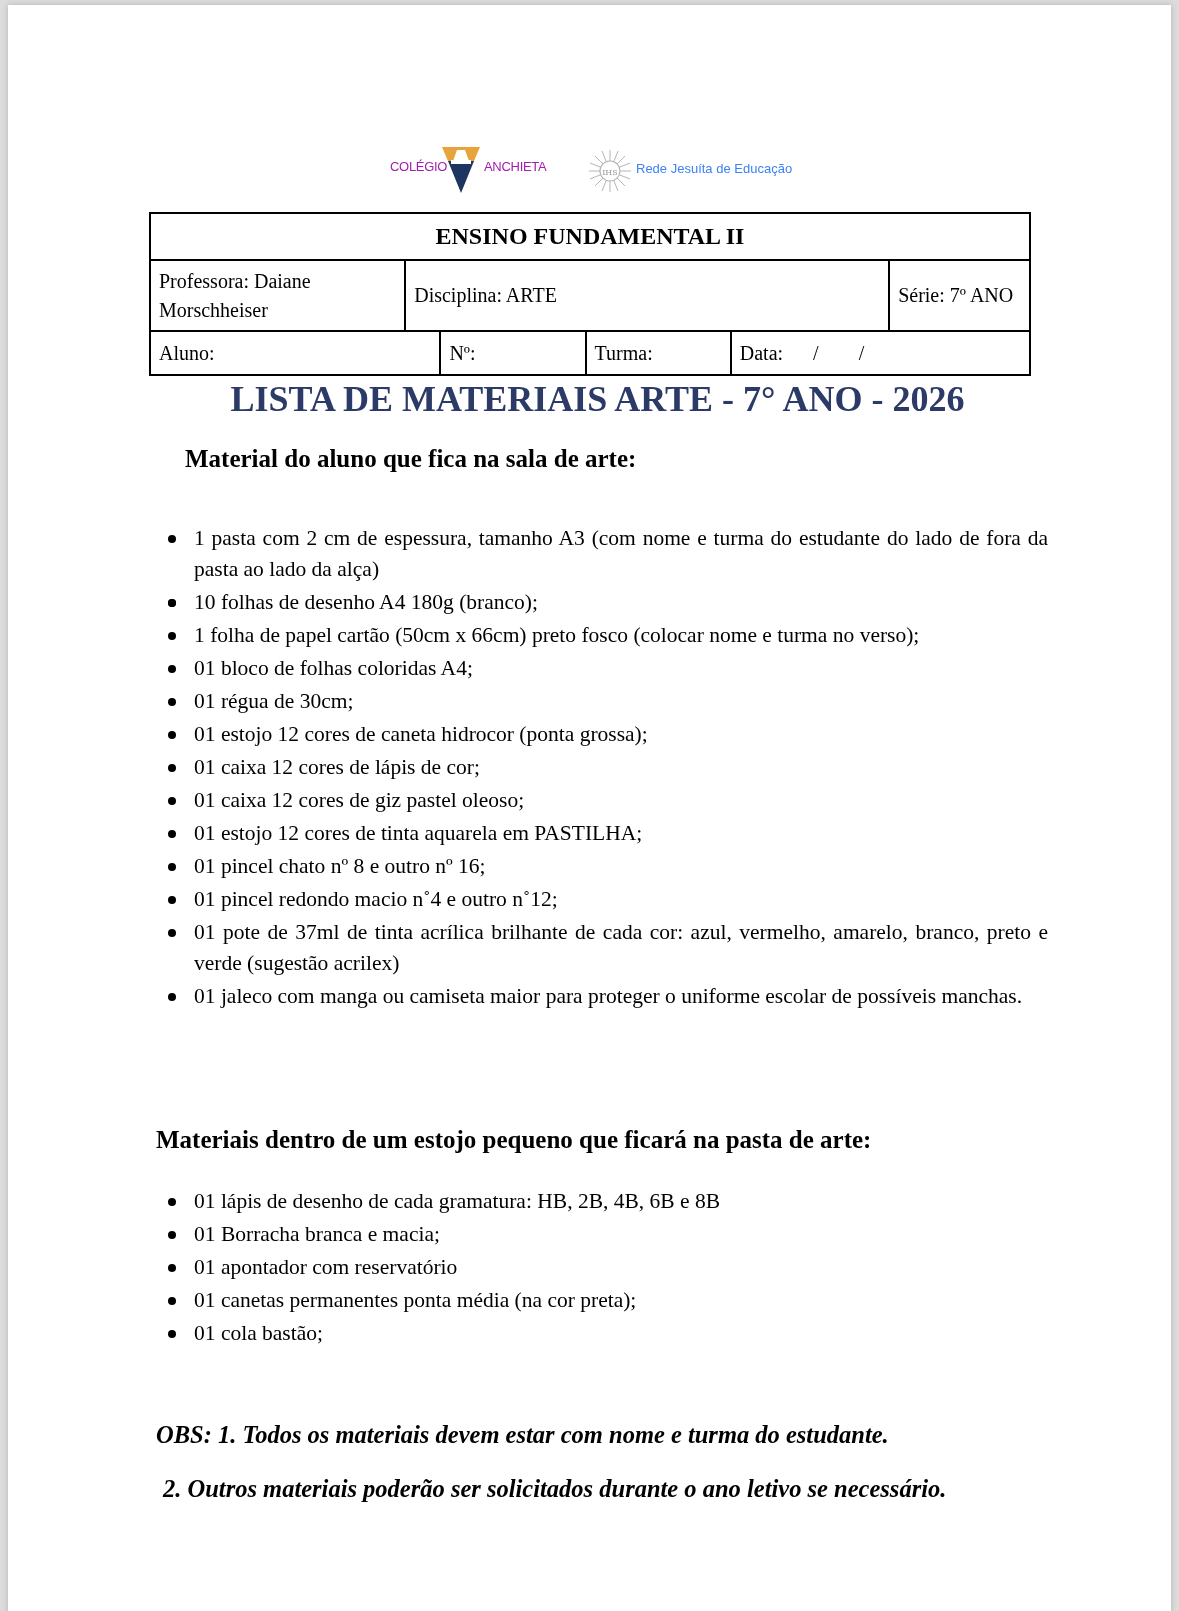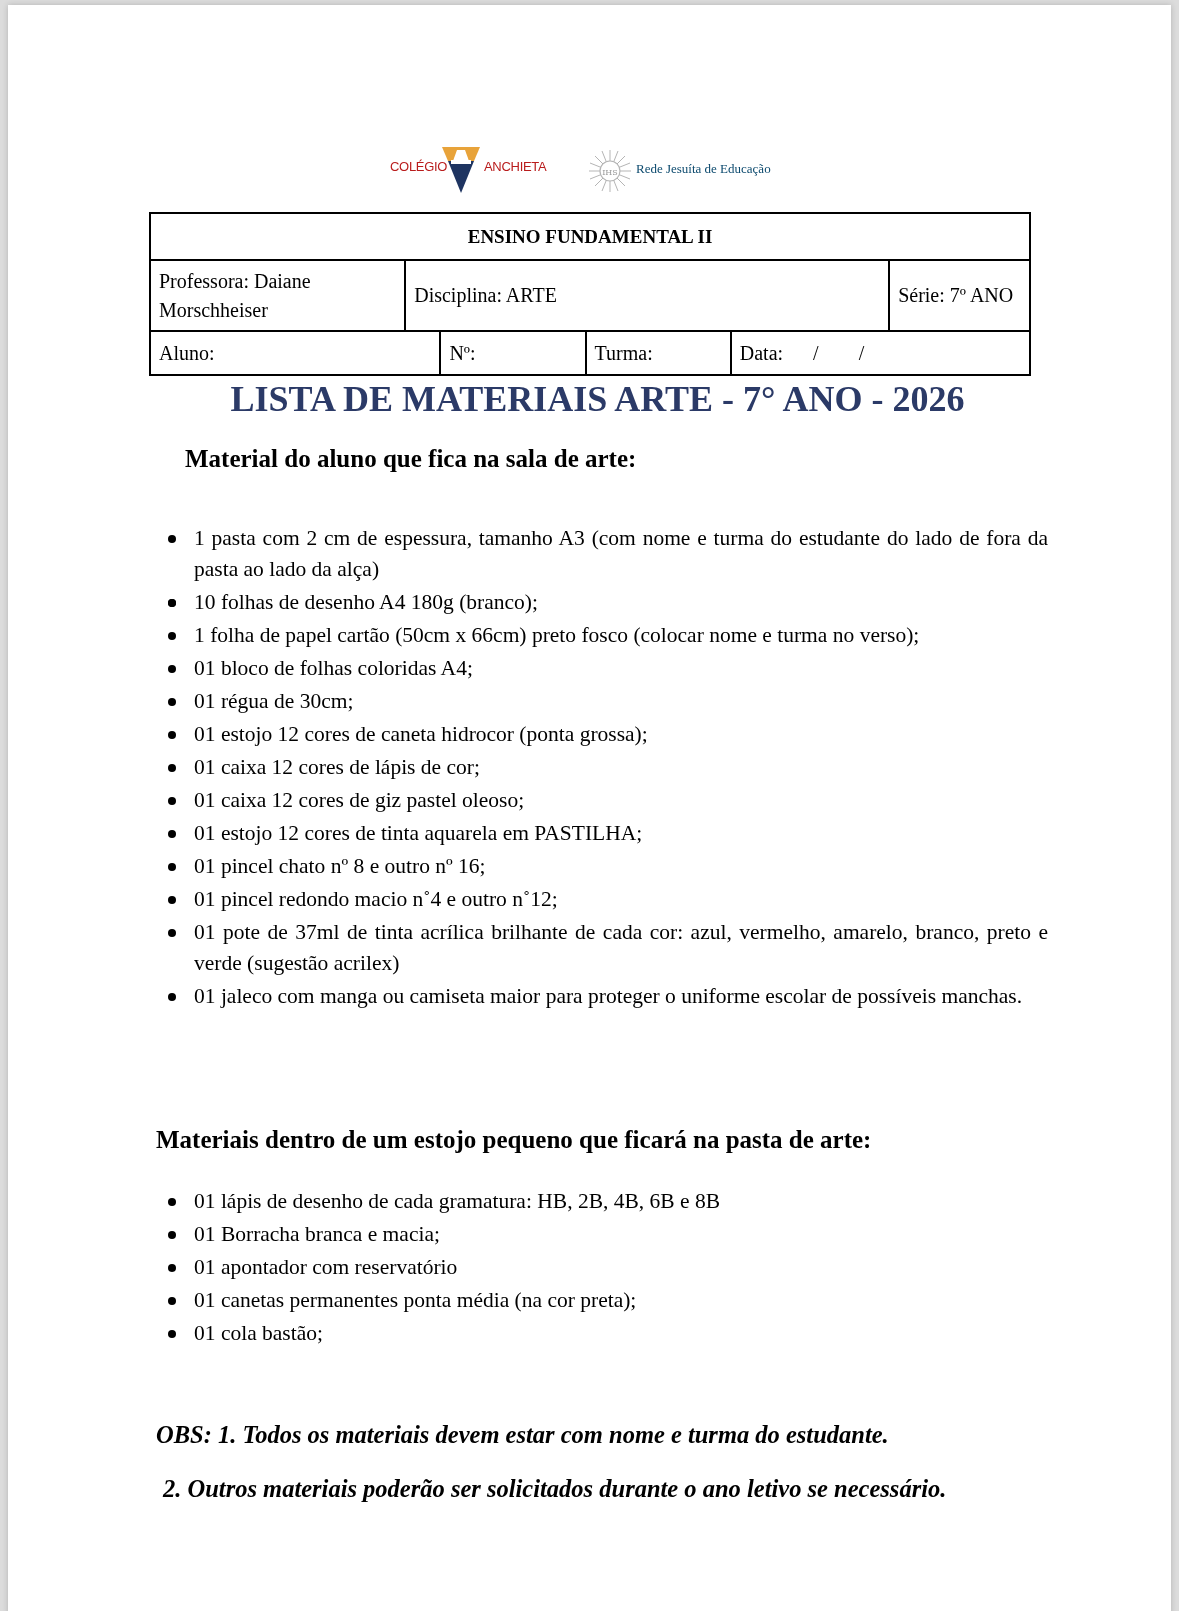--- a/index.html
+++ b/index.html
@@ -9,35 +9,35 @@
       font-family: "Liberation Serif", serif;
       color: #000;
     }
     .page {
       position: absolute; left: 8px; top: 5px; width: 1163px; height: 1610px;
       background: #fff;
       box-shadow: 0 0 6px rgba(0,0,0,0.18);
     }
     .logos { position: absolute; left: 0; top: 140px; width: 100%; height: 56px; }
     .logo-anchieta { position: absolute; left: 382px; top: 0; height: 56px; width: 160px; }
-    .anc-text { position: absolute; top: 14px; font-family: "Liberation Sans", sans-serif; font-size: 13px; color: #b91c1c; letter-spacing: -0.3px; }
+    .anc-text { position: absolute; top: 14px; font-family: "Liberation Sans", sans-serif; font-size: 13px; color: #a21caf; letter-spacing: -0.3px; }
     .anc-left { left: 0; }
     .anc-right { left: 94px; }
     .anc-mark { position: absolute; left: 52px; top: 2px; width: 38px; height: 46px; }
     .logo-rede { position: absolute; left: 580px; top: 4px; height: 44px; width: 220px; }
     .sun { position: absolute; left: 0; top: 0; width: 44px; height: 44px; }
-    .rede-text { position: absolute; left: 48px; top: 12px; font-family: Liberation Serif, serif; font-size: 13px; color: #0c4a6e; white-space: nowrap; }
+    .rede-text { position: absolute; left: 48px; top: 12px; font-family: Liberation Sans, sans-serif; font-size: 13px; color: #3b82f6; white-space: nowrap; }
 
     table.header {
       position: absolute; left: 141px; top: 207px; width: 882px;
       border-collapse: collapse; table-layout: fixed;
       font-size: 20px;
     }
     table.header td { border: 2px solid #000; padding: 0 8px; vertical-align: middle; }
-    .row1 td { height: 45px; text-align: center; font-weight: bold; font-size: 19px; }
+    .row1 td { height: 45px; text-align: center; font-weight: bold; font-size: 24px; }
     .row2 td { height: 69px; line-height: 29px; }
     .row3 td { height: 42px; vertical-align: top; padding-top: 2px; }
 
     .title {
       position: absolute; left: 0; top: 373px; width: 1179px; text-align: center;
       font-weight: bold; font-size: 36px; color: #2b3a67;
     }
     .h-sec {
       position: absolute; font-weight: bold; font-size: 25px;
     }

